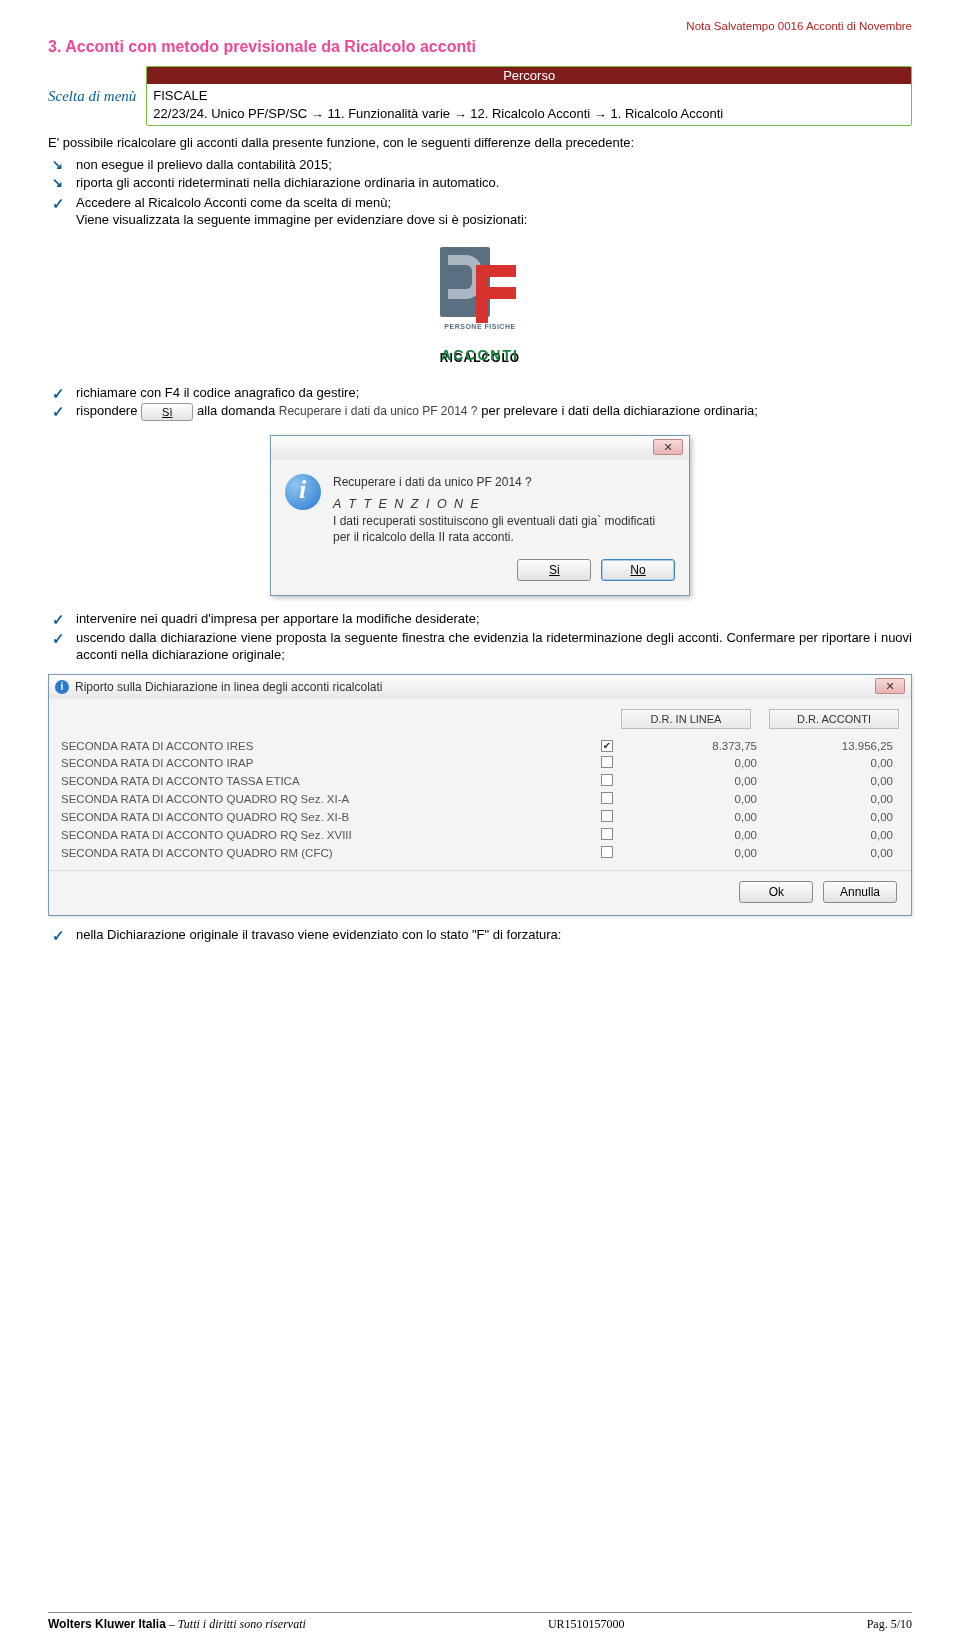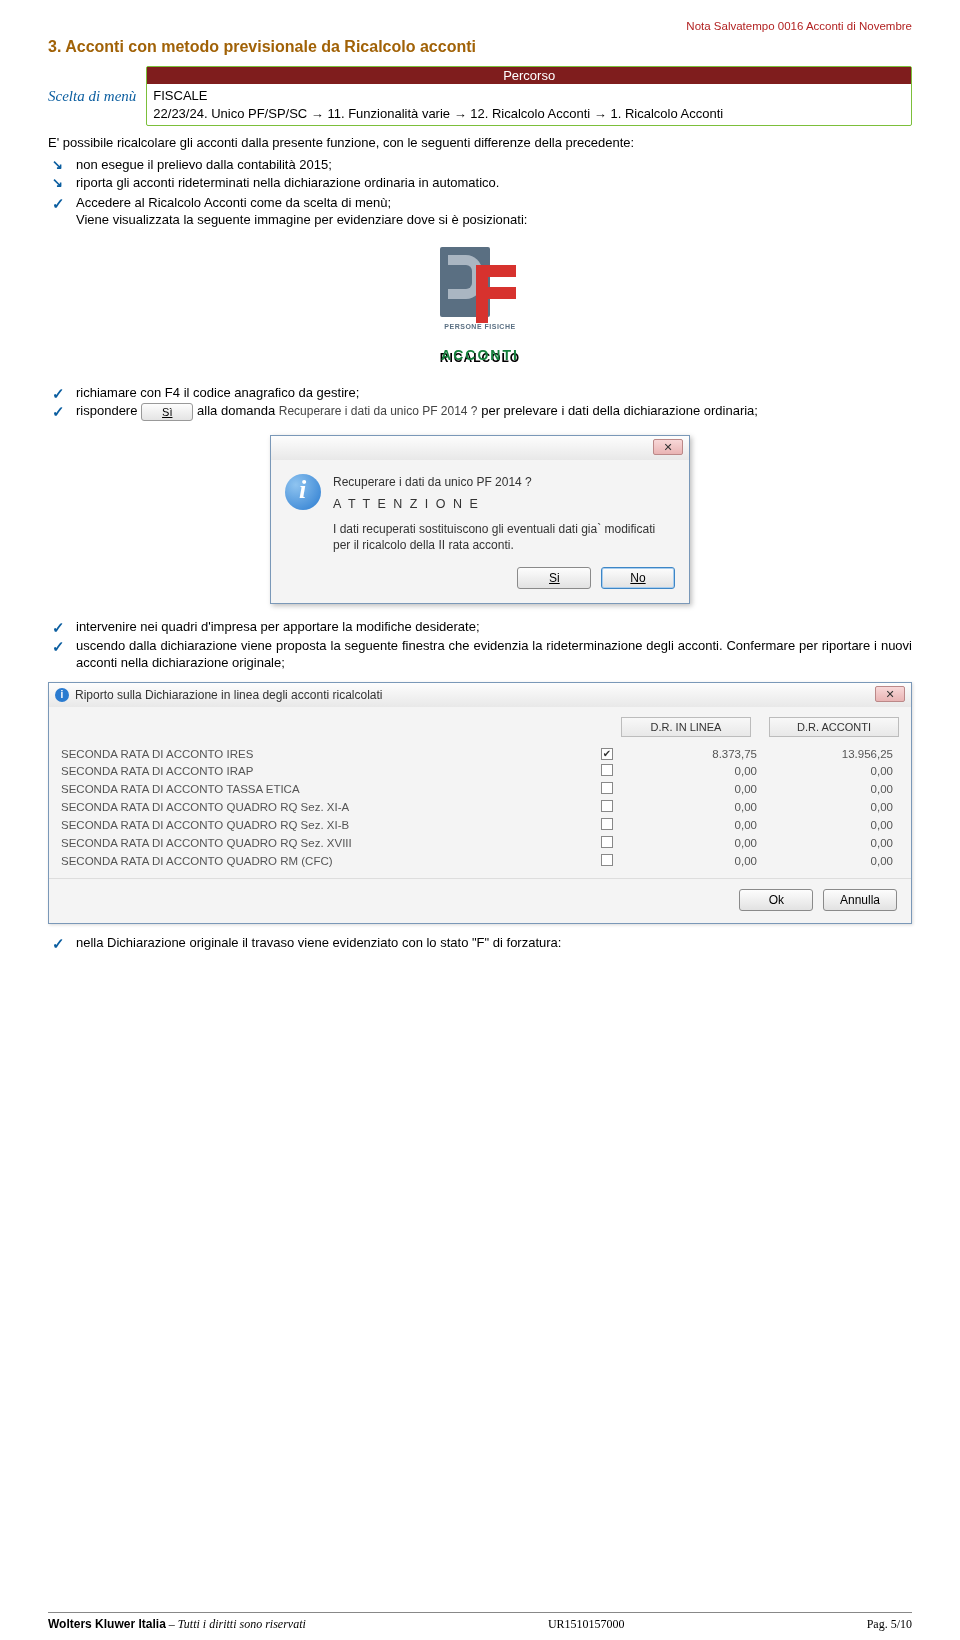--- a/index.html
+++ b/index.html
@@ -14,21 +14,21 @@
     position: relative;
     height: 1640px;
   }
   .top-note {
     text-align: right;
     color: #b22222;
     font-size: 11.5px;
     margin-bottom: 6px;
   }
   h2.section-title {
-    color: #a16207;
+    color: #ec4899;
     font-size: 16px;
     font-weight: bold;
     margin-bottom: 10px;
   }
   .menu-row { display: flex; align-items: flex-start; gap: 10px; margin-bottom: 8px; }
   .menu-label {
     color: #0b5ea0;
     font-style: italic;
     font-family: "Times New Roman", serif;
     font-size: 15px;
@@ -106,21 +106,21 @@
     box-shadow: 2px 2px 5px rgba(0,0,0,0.25);
     font-family: Tahoma, sans-serif;
   }
   .dialog1 .titlebar { height:24px; background:linear-gradient(#fdfdfd,#e8e8e8); position:relative; }
   .dialog1 .titlebar .xbtn { position:absolute; right:6px; top:3px; width:30px; height:16px; border:1px solid #b88; background:linear-gradient(#f8d8d8,#e9b4b4); border-radius:2px; text-align:center; font-size:11px; line-height:14px; color:#333; }
   .dialog1 .body { padding:14px 14px 6px 14px; display:flex; gap:12px; }
   .dialog1 .info-icon { width:36px; height:36px; border-radius:50%; background:radial-gradient(circle at 30% 30%, #8fc4f0, #2a7bd0); position:relative; flex-shrink:0; }
   .dialog1 .info-icon::after { content:"i"; color:#fff; font-family:"Times New Roman",serif; font-weight:bold; font-style:italic; font-size:26px; position:absolute; left:14px; top:1px; }
   .dialog1 .msg { font-size:12px; color:#333; line-height:1.35; }
   .dialog1 .msg .q { margin-bottom:6px; }
-  .dialog1 .msg .att { letter-spacing:2px; font-size:12.5px; margin-bottom:8px; }
+  .dialog1 .msg .att { letter-spacing:2px; font-size:12.5px; margin-bottom:0;font-style:italic; }
   .dialog1 .btns { text-align:right; padding:8px 14px 14px 14px; }
   .dbtn { display:inline-block; min-width:74px; text-align:center; padding:3px 10px; border:1px solid #8a8a8a; background:linear-gradient(#fdfdfd,#e2e2e2); border-radius:3px; font-size:12px; margin-left:6px; }
   .dbtn.primary { border:1px solid #3d86c6; box-shadow:0 0 0 1px #a8cdee inset; }
   .u { text-decoration: underline; }
 
   .dialog2 {
     width: 864px;
     margin: 10px 0;
     border:1px solid #7a98b8;
     background:#f4f4f4;

